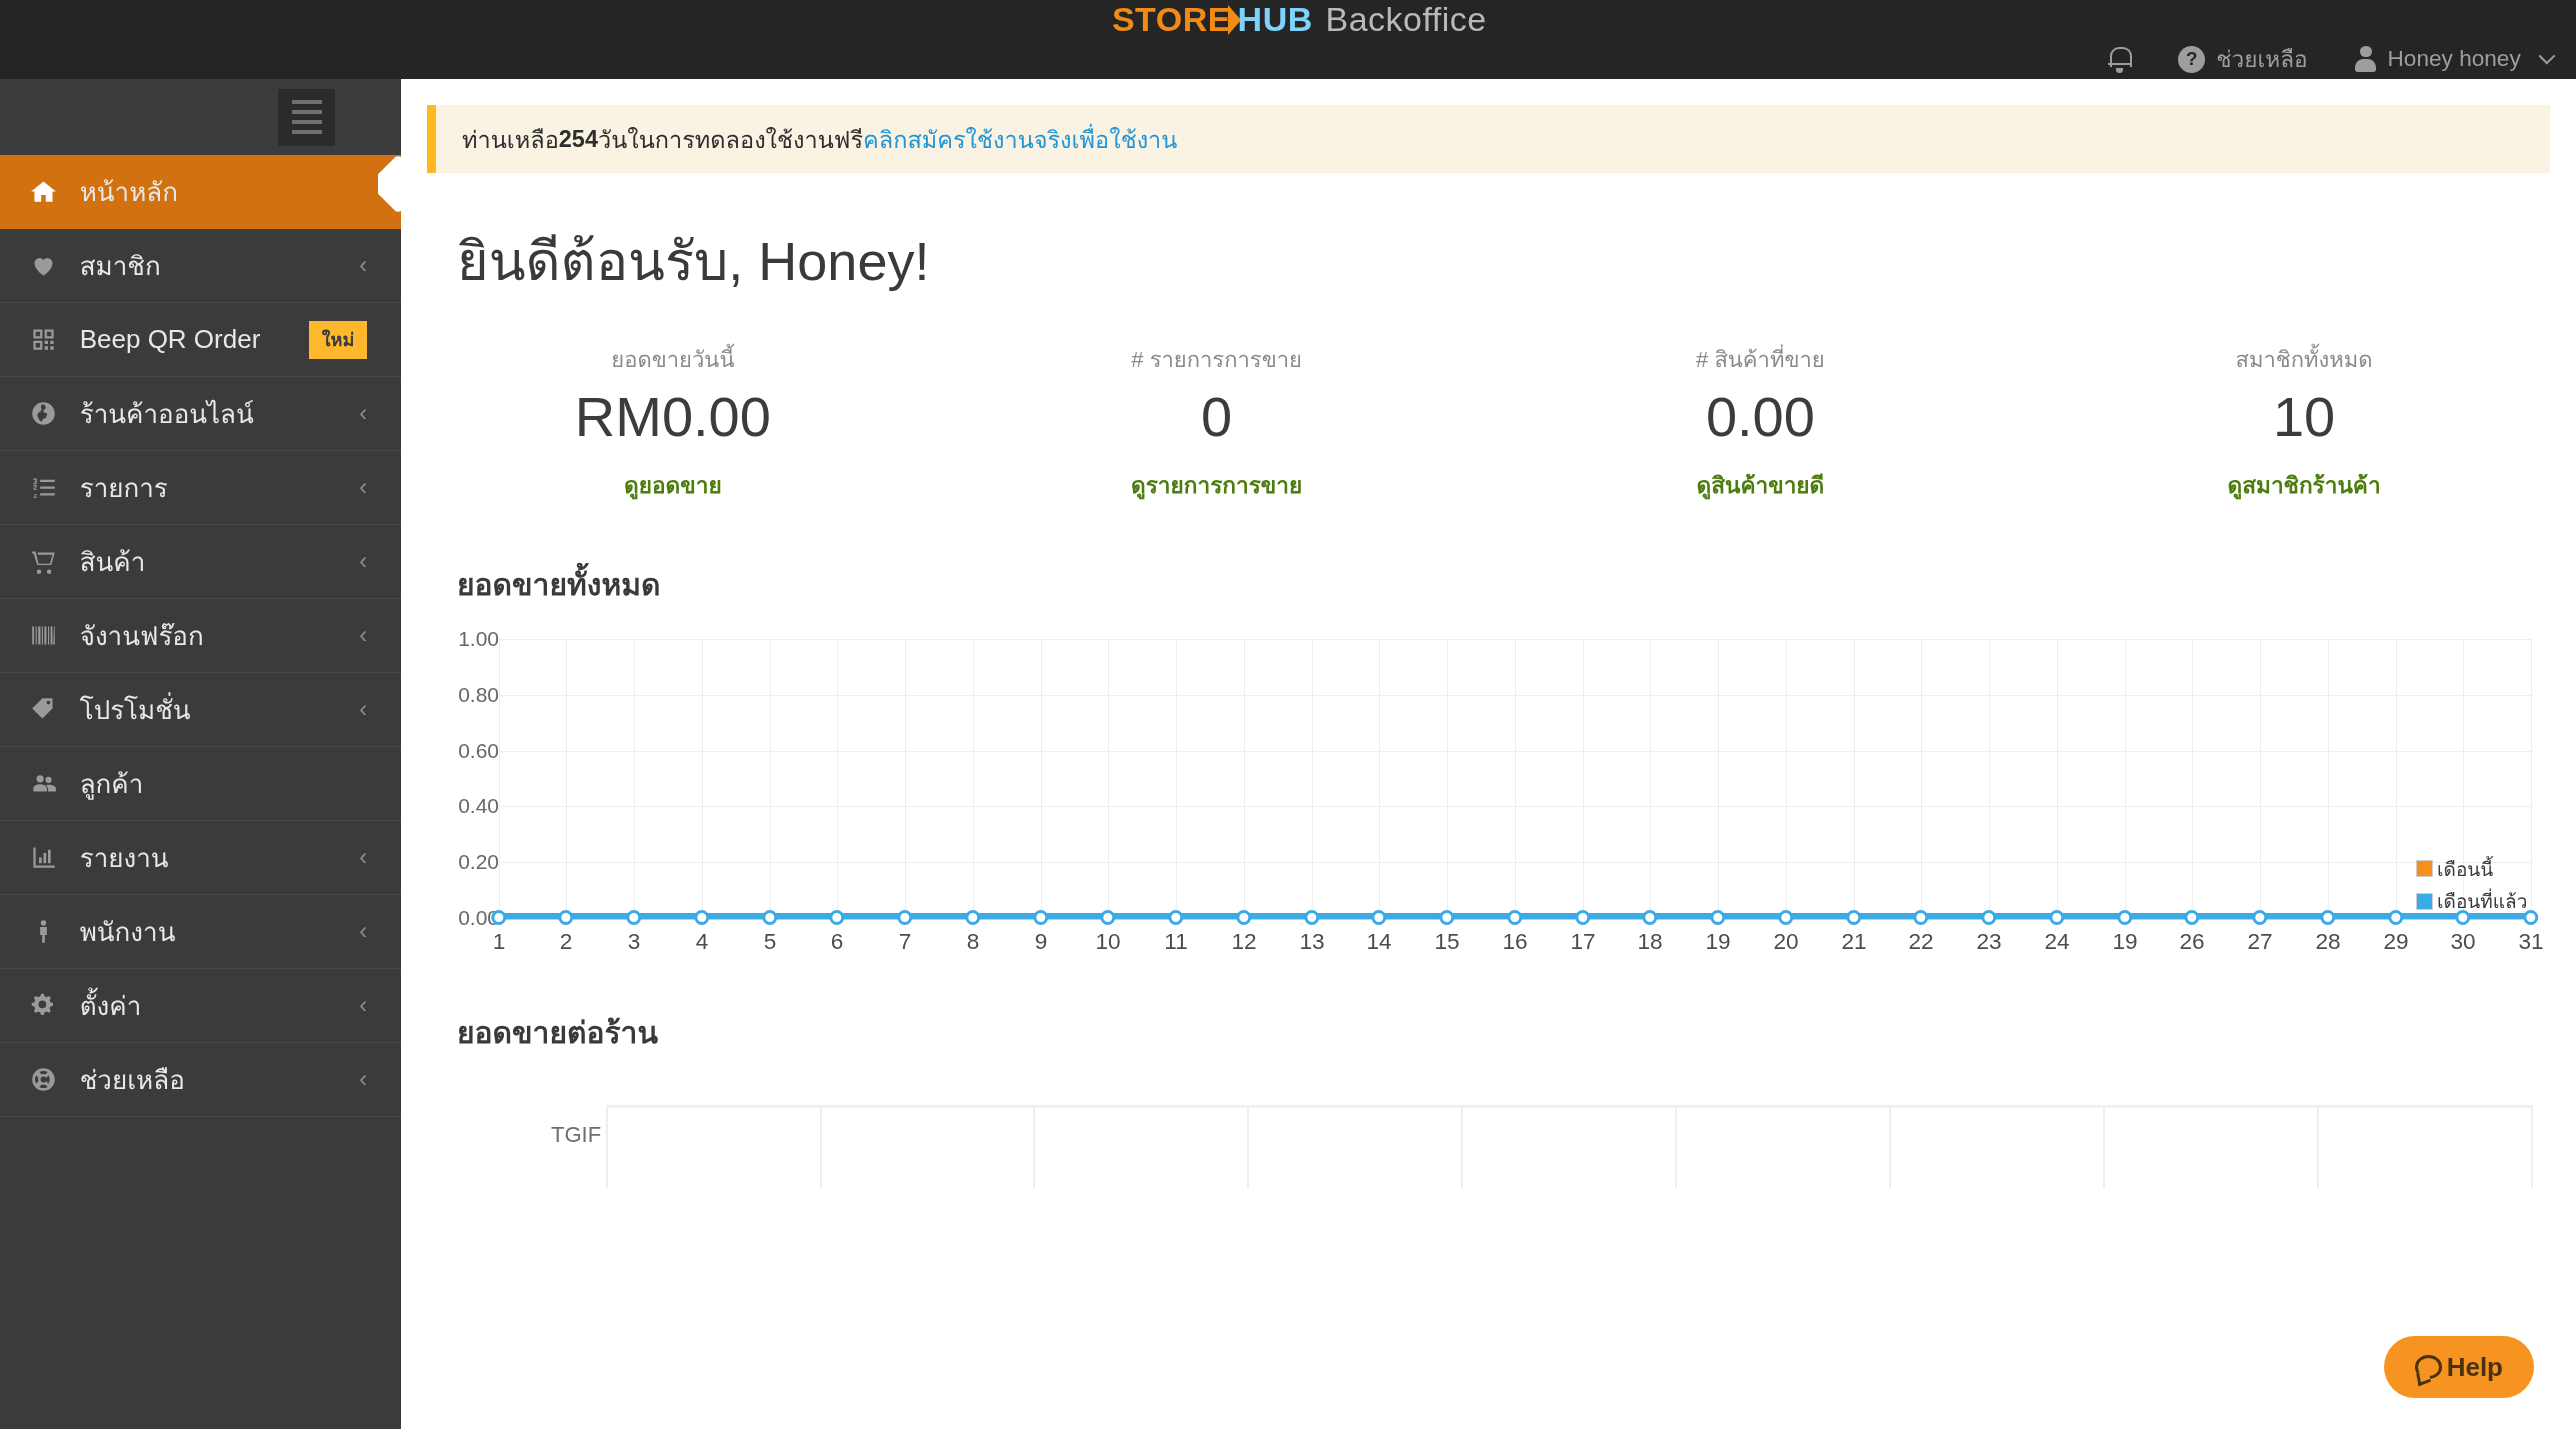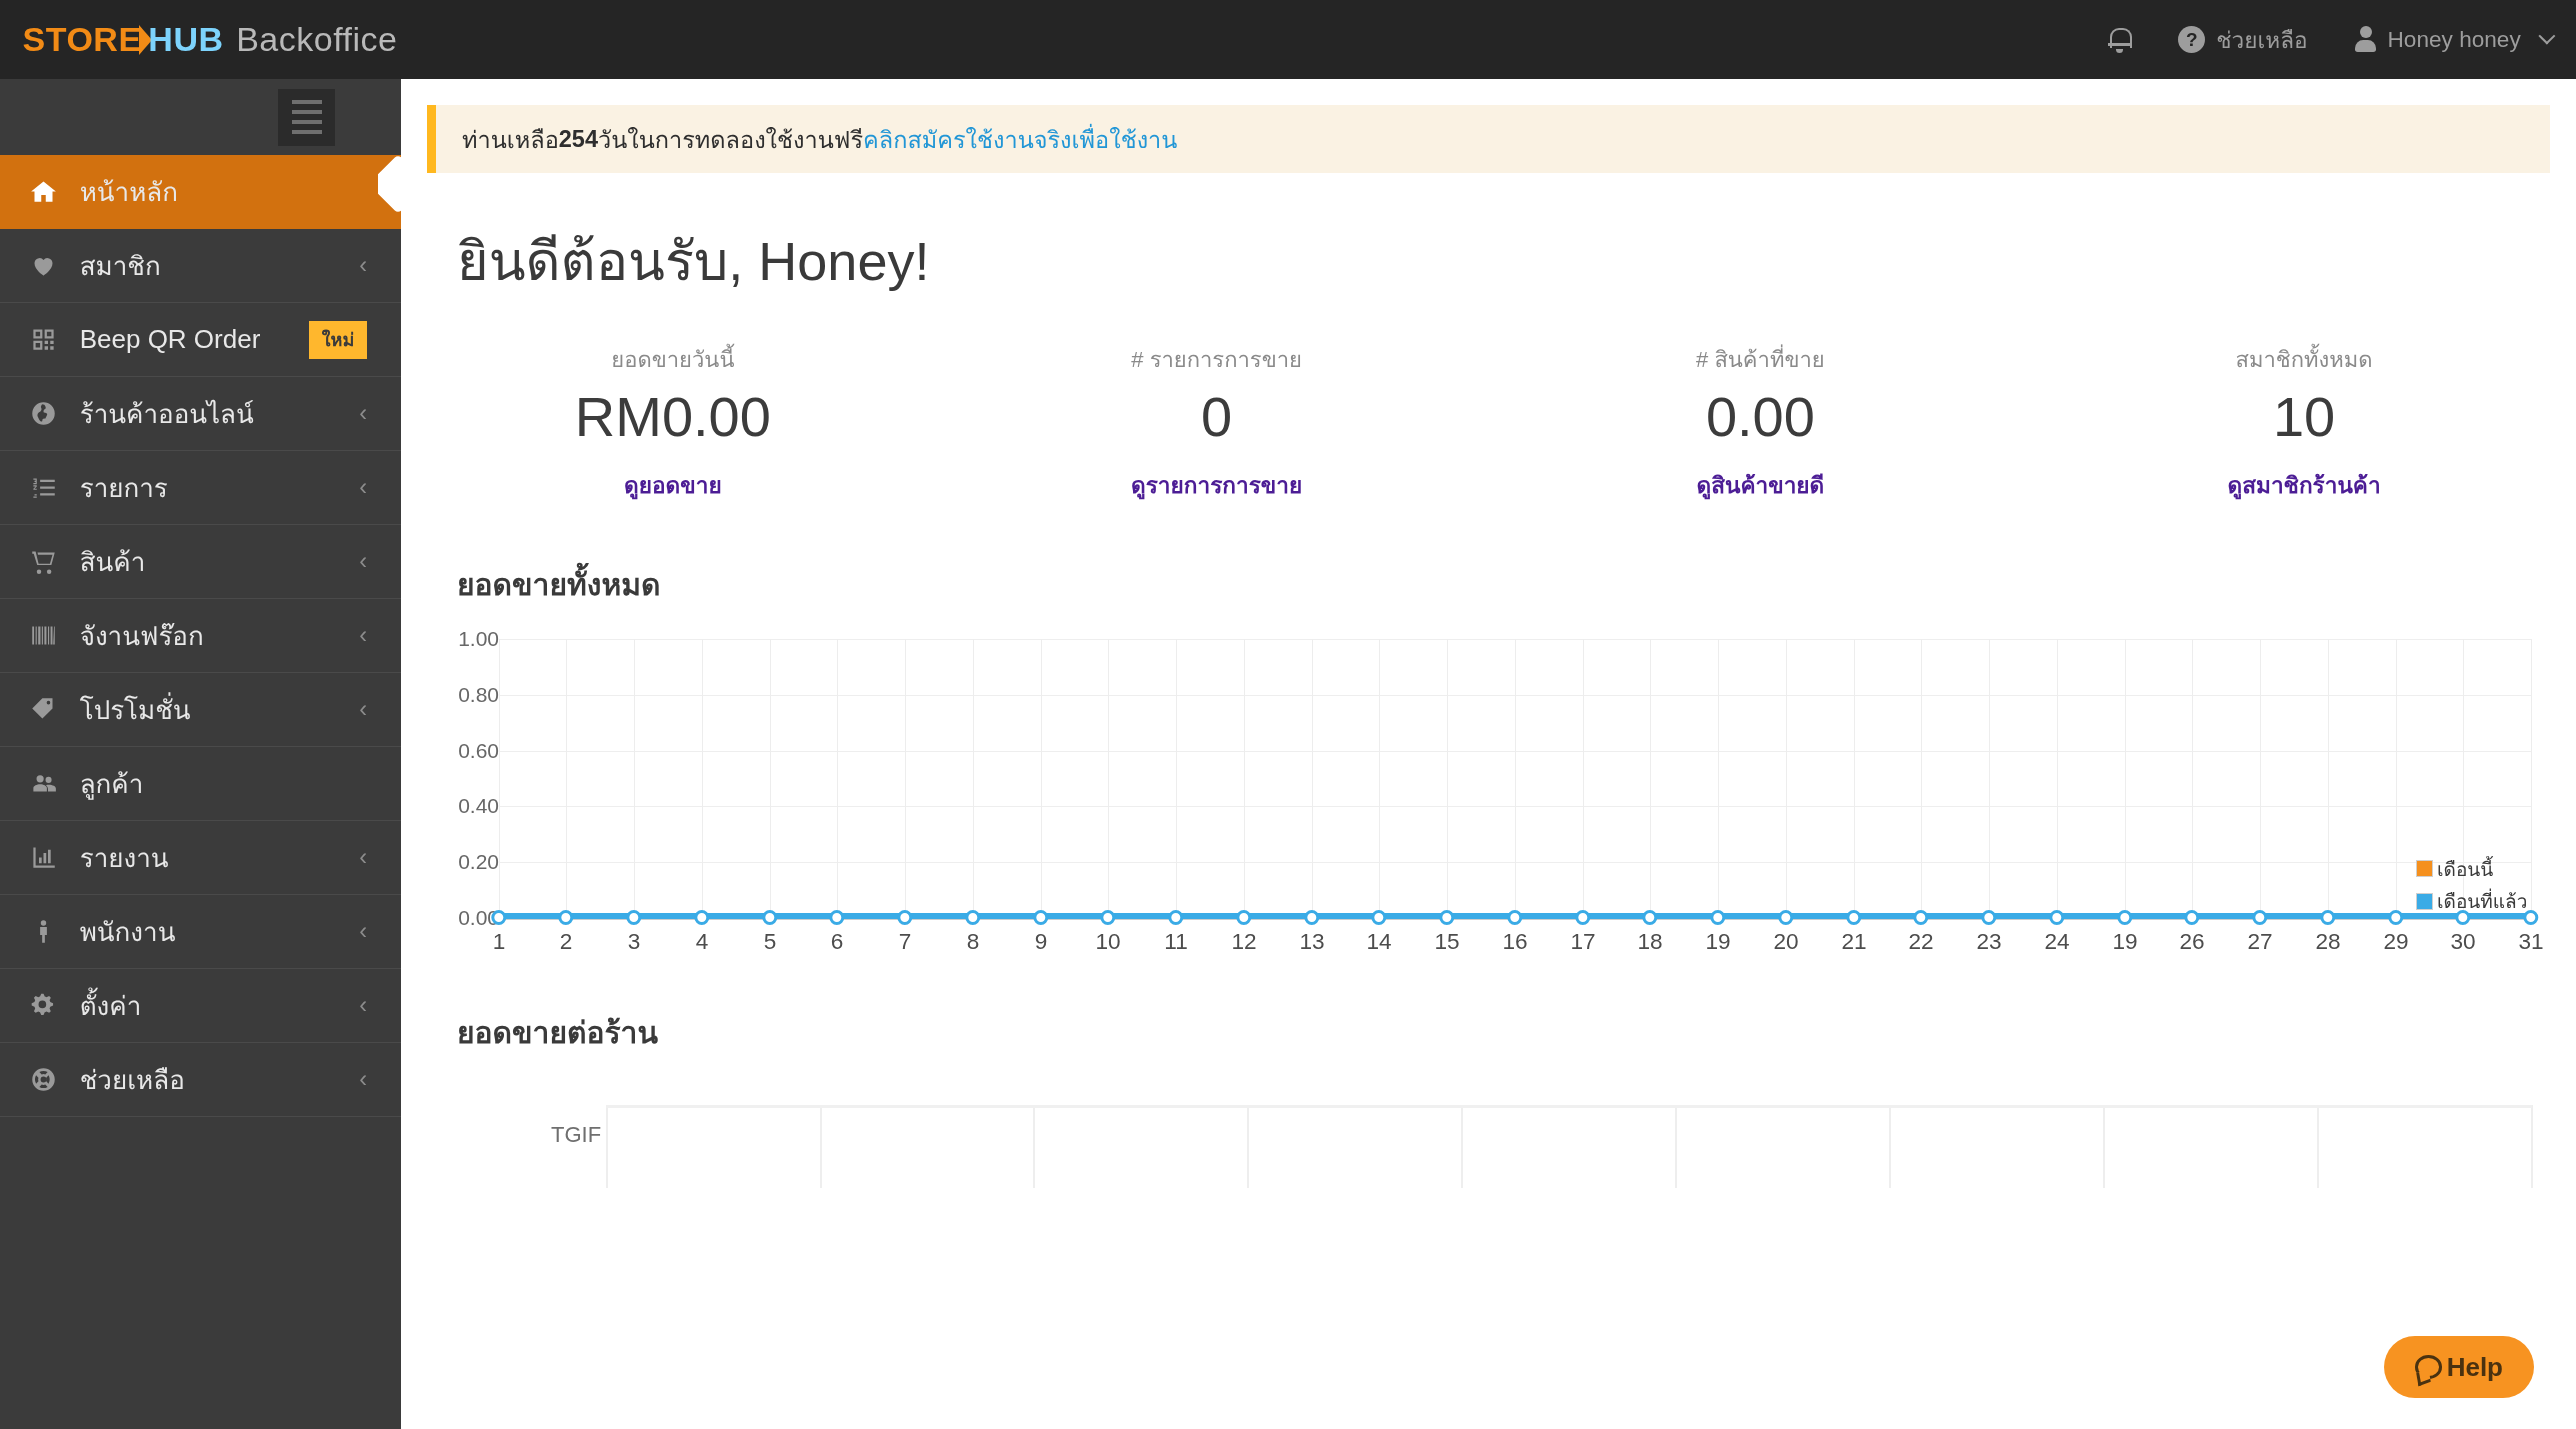--- a/index.html
+++ b/index.html
@@ -4,21 +4,21 @@
 <style>
   * { margin:0; padding:0; box-sizing:border-box; }
   html,body { width:2576px; height:1429px; overflow:hidden; }
   body {
     font-family:"Liberation Sans","DejaVu Sans",sans-serif;
     background:#ffffff; color:#333;
   }
   
   #topbar{
     position:absolute; top:0; left:0; width:2576px; height:79px;
-    background:#252525; display:flex; align-items:center;
+    background:#252525; display:flex; align-items:center;flex-direction:column;
   }
   #logo{ margin-left:22.6px; font-size:34px; font-weight:bold; letter-spacing:0.5px; display:flex; align-items:center;}
   .lg-store{ color:#F28B16; }
   .lg-arrow{ width:0;height:0;border-top:15.4px solid transparent;border-bottom:15.4px solid transparent;
              border-left:13.6px solid #F28B16; margin:0 -3.6px 0 -2.7px;}
   .lg-hub{ color:#7dd3fc; }
   .lg-back{ color:#b9b9b9; font-weight:normal; margin-left:12.7px; font-size:34px;}
   #topright{ margin-left:auto; display:flex; align-items:center; height:100%; color:#9d9d9d; font-size:22.6px;}
   .tr-item{ display:flex; align-items:center; gap:11px; padding:0 23.5px; height:100%; }
   .bell{ width:23.5px;height:27px; position:relative; }
@@ -58,21 +58,21 @@
   #main{ position:absolute; top:79px; left:401px; width:2175px; height:1350px; background:#fff; overflow:hidden;}
   #banner{ margin:26px 26px 16px 26px; background:#FAF2E3; border-left:9px solid #FFB81F;
            height:68px; display:flex; align-items:center; padding-left:26px; font-size:23.5px; color:#2e2e2e;}
   #banner b{ font-weight:bold; }
   #banner a{ color:#2196d6; text-decoration:none; }
   #welcome{ margin:45px 0 0 56px; font-size:54px; color:#3a3a3a; font-weight:normal;}
   #stats{ display:flex; margin-top:38px; }
   .stat{ flex:1; text-align:center; }
   .stat-lbl{ font-size:22px; color:#8a8a8a; }
   .stat-val{ font-size:56px; color:#3c3c3c; margin-top:11px; line-height:1.05;}
-  .stat-link{ font-size:22.6px; color:#4c1d95; margin-top:20px; font-weight:bold;}
+  .stat-link{ font-size:22.6px; color:#4d7c0f; margin-top:20px; font-weight:bold;}
   .sec-title{ font-size:30px; font-weight:bold; color:#3a3a3a; margin:58px 0 0 56px;}
   
   #chartbox{ position:relative; margin:31px 0 0 56px; width:2074px; height:312px;}
   .ylab{ position:absolute; right:2032px; font-size:21px; color:#676767; transform:translateY(-50%); white-space:nowrap;}
   .gridline-h{ position:absolute; left:42px; width:2033px; height:0.9px; background:#eeeeee;}
   .gridline-v{ position:absolute; top:0; width:0.9px; height:279px; background:#ededed;}
   .axis-x{ position:absolute; left:42px; top:279px; width:2033px; height:2.7px; background:#cccccc;}
   .series-line{ position:absolute; left:42px; top:274px; width:2033px; height:6.3px; background:#3aabe6; border-radius:3.6px;}
   .dot{ position:absolute; top:271px; width:15.4px;height:15.4px;border-radius:50%;
         background:#fff;border:3.6px solid #3aabe6; transform:translateX(-50%); box-sizing:border-box;}

